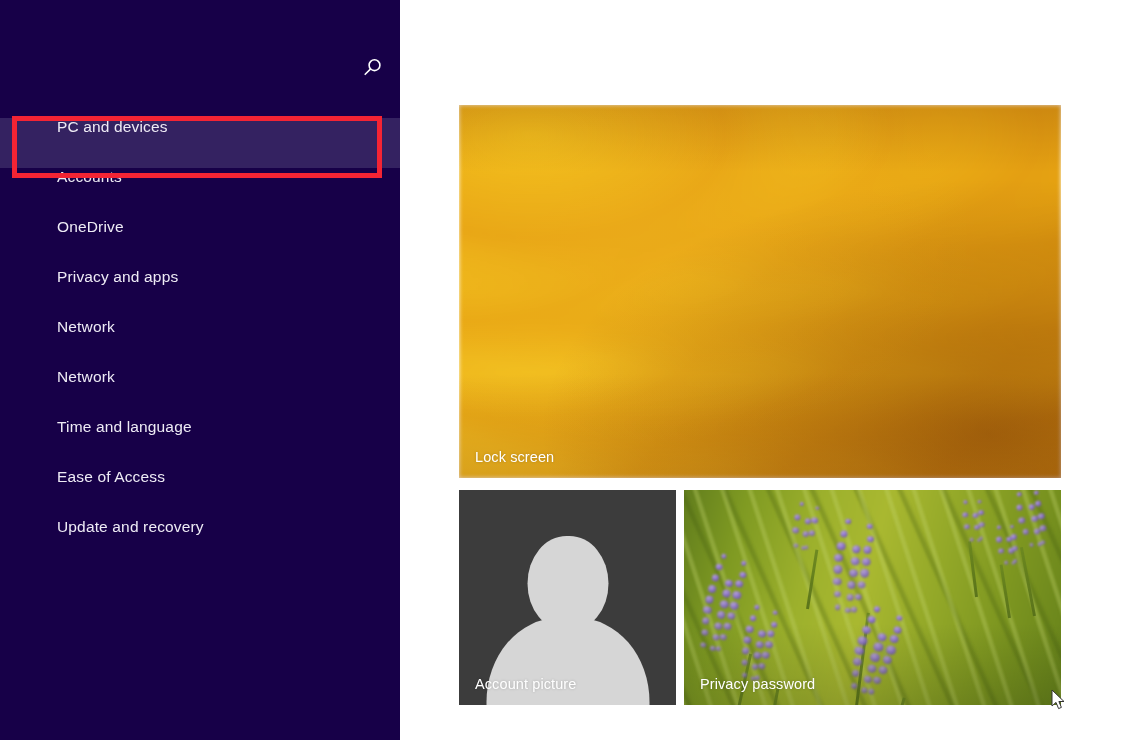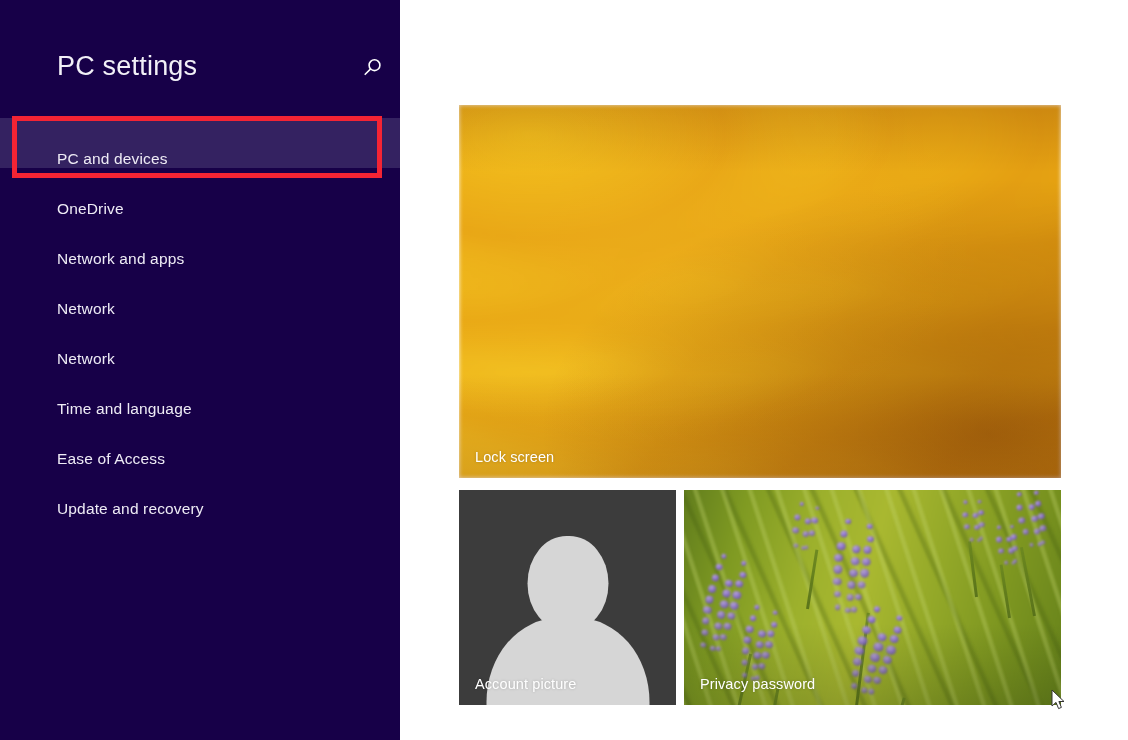--- a/index.html
+++ b/index.html
@@ -26,21 +26,21 @@
   }
   .search-icon-btn {
     position:absolute; left:358px; top:8px; width:28px; height:28px;
     cursor:pointer;
   }
   .search-icon-btn svg { display:block; width:28px; height:28px; }
 
   .nav { position:absolute; left:0; top:118px; width:400px; }
   .nav-item {
     position:relative; width:448px; height:50px;
-    display:flex; align-items:flex-end;
+    display:flex; align-items:flex-start;
     cursor:pointer;
   }
   .nav-item .nav-label {
     margin-left:57px;
     font-size:15.5px; font-weight:400; color:#eeebf5;
     letter-spacing:.15px; white-space:nowrap;
   }
   .nav-item.selected { background:#342261; }
 
   
@@ -155,38 +155,40 @@
   .cursor { position:absolute; pointer-events:none; }
 </style>
 </head>
 <body>
 
 <div class="screen">
 
   <div class="sidebar">
 
     <div class="sidebar-header">
-      <div class="sidebar-title">PC settings</div>
       <div class="search-icon-btn">
         <svg viewBox="0 0 28 28" aria-hidden="true">
           <circle cx="16.5" cy="11.2" r="5.4" fill="none" stroke="#ffffff" stroke-width="1.6"></circle>
           <line x1="12.4" y1="15.1" x2="7.2" y2="20.3" stroke="#ffffff" stroke-width="1.6" stroke-linecap="round"></line>
         </svg>
       </div>
     </div>
 
     <div class="nav">
       <div class="nav-item selected">
         <span class="nav-label">PC and devices</span>
       </div>
       <div class="nav-item">
+        <span class="nav-label">Accounts</span>
+      </div>
+      <div class="nav-item">
         <span class="nav-label">OneDrive</span>
       </div>
       <div class="nav-item">
-        <span class="nav-label">Network and apps</span>
+        <span class="nav-label">Privacy and apps</span>
       </div>
       <div class="nav-item">
         <span class="nav-label">Network</span>
       </div>
       <div class="nav-item">
         <span class="nav-label">Network</span>
       </div>
       <div class="nav-item">
         <span class="nav-label">Time and language</span>
       </div>

